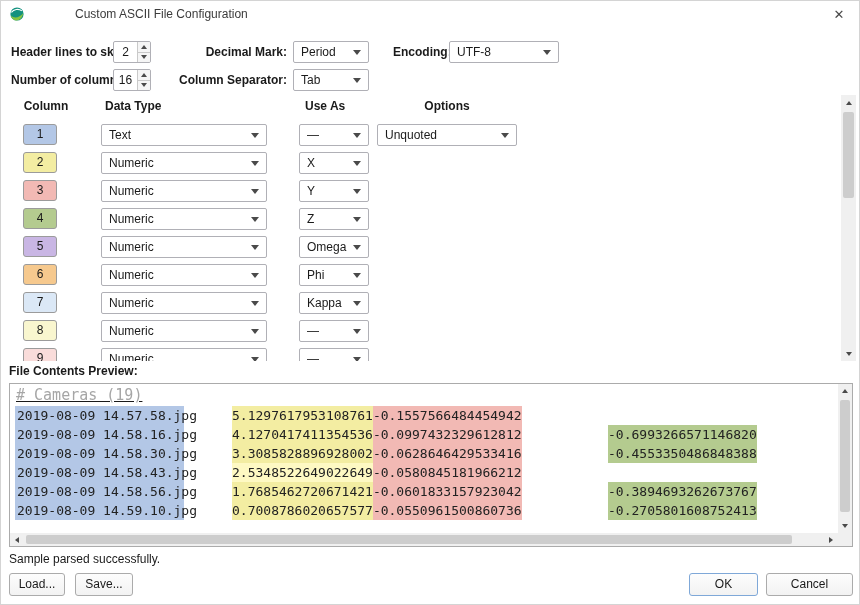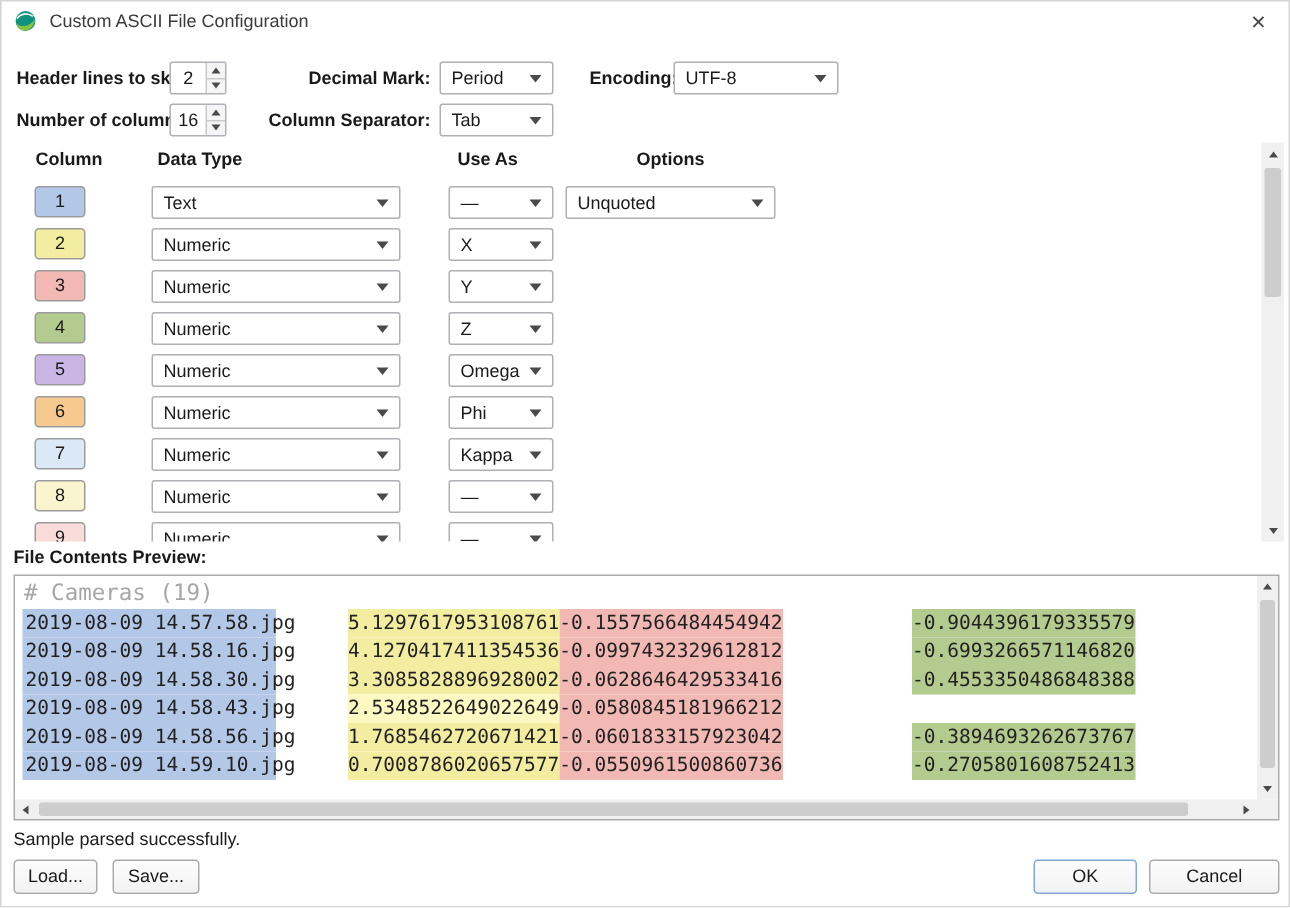--- a/index.html
+++ b/index.html
@@ -8,21 +8,21 @@
     font-family: "Liberation Sans", sans-serif;
     font-size: 12px;
     color: #1a1a1a;
     background: #fff;
     position: relative;
     overflow: hidden;
   }
   .dialog { position: absolute; inset: 0; background: #fff; border: 1px solid #d4d4d4; }
 
   
-  .titlebar { position: absolute; top: 0; left: 0; right: 0; height: 26px; display: flex; align-items: center; padding: 0 10px 0 8px; }
+  .titlebar { position: absolute; top: 0; left: 0; right: 0; height: 26px; display: flex; align-items: center; padding: 0 10px 0 8px; gap: 42px; }
   .app-icon { width: 16px; height: 16px; margin-right: 8px; flex: 0 0 auto; }
   .win-title { color: #3b3b3b; }
   .win-close { margin-left: auto; color: #4a4a4a; font-size: 13px; width: 20px; text-align: center; cursor: default; }
 
   
   .lbl { position: absolute; height: 22px; line-height: 22px; font-weight: bold; white-space: nowrap; }
   .lbl-headerlines { left: 10px;  top: 40px; }
   .lbl-numcols     { left: 10px;  top: 68px; }
   .lbl-decimal     { left: 160px; top: 40px; width: 126px; text-align: right; }
   .lbl-colsep      { left: 160px; top: 68px; width: 126px; text-align: right; }
@@ -68,21 +68,21 @@
   .sb-arrow { position: absolute; display: flex; align-items: center; justify-content: center; }
   .sb-thumb { position: absolute; background: #cdcdcd; border-radius: 2px; }
 
   .tbl-vscroll { position: absolute; right: 3px; top: 94px; width: 15px; height: 266px; }
   .tbl-vscroll .sb-up    { top: 0; left: 0; right: 0; height: 15px; }
   .tbl-vscroll .sb-down  { bottom: 0; left: 0; right: 0; height: 15px; }
   .tbl-vscroll .sb-thumb { left: 2px; right: 2px; top: 17px; height: 86px; }
 
   
   .preview-box { position: absolute; left: 8px; top: 382px; width: 844px; height: 164px; border: 1px solid #ababab; background: #fff; }
-  .preview-content { position: absolute; left: 0; top: 0; right: 14px; bottom: 13px; overflow: hidden; font-family: "DejaVu Sans Mono", monospace; }
+  .preview-content { position: absolute; left: 0; top: 0; right: 14px; bottom: 13px; overflow: hidden; font-family: "DejaVu Sans Mono", monospace; text-decoration: underline; }
   .pv-comment { height: 22px; line-height: 22px; color: #a6a6a6; font-size: 15px; white-space: nowrap; padding-left: 6px; }
   .pv-row { position: relative; height: 19px; line-height: 19px; font-size: 13px; white-space: nowrap; color: #222; }
   .pv-file { position: absolute; left: 5px; width: 169px; padding-left: 2px; }
   .pv-mid { position: absolute; left: 222px; }
   .pv-x, .pv-y { display: inline-block; }
   .pv-z { position: absolute; left: 598px; }
 
   .pv-vscroll { position: absolute; top: 0; right: 0; width: 14px; bottom: 13px; }
   .pv-vscroll .sb-up    { top: 0; left: 0; right: 0; height: 14px; }
   .pv-vscroll .sb-down  { bottom: 0; left: 0; right: 0; height: 14px; }
@@ -301,21 +301,20 @@
   </div>
 
   <span class="lbl lbl-preview">File Contents Preview:</span>
   <div class="preview-box">
     <div class="preview-content">
       <div class="pv-comment"># Cameras (19)</div>
       <div>
   <div class="pv-row">
     <span class="pv-file" style="background: rgb(179, 199, 230);">2019-08-09 14.57.58.jpg</span>
     <span class="pv-mid"><span class="pv-x" style="background: rgb(243, 237, 162);">5.1297617953108761</span><span class="pv-y" style="background: rgb(242, 185, 180);">-0.1557566484454942</span></span>
-    <span class="pv-z" style="background: rgb(180, 203, 143);">-0.9044396179335579</span>
   </div>
 
   <div class="pv-row">
     <span class="pv-file" style="background: rgb(179, 199, 230);">2019-08-09 14.58.16.jpg</span>
     <span class="pv-mid"><span class="pv-x" style="background: rgb(243, 237, 162);">4.1270417411354536</span><span class="pv-y" style="background: rgb(242, 185, 180);">-0.0997432329612812</span></span>
     <span class="pv-z" style="background: rgb(180, 203, 143);">-0.6993266571146820</span>
   </div>
 
   <div class="pv-row">
     <span class="pv-file" style="background: rgb(179, 199, 230);">2019-08-09 14.58.30.jpg</span>

